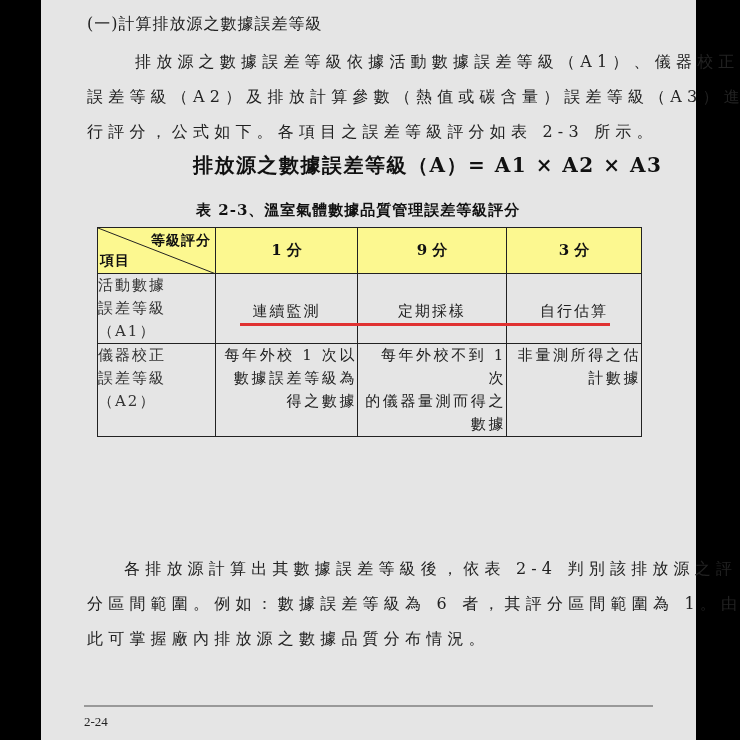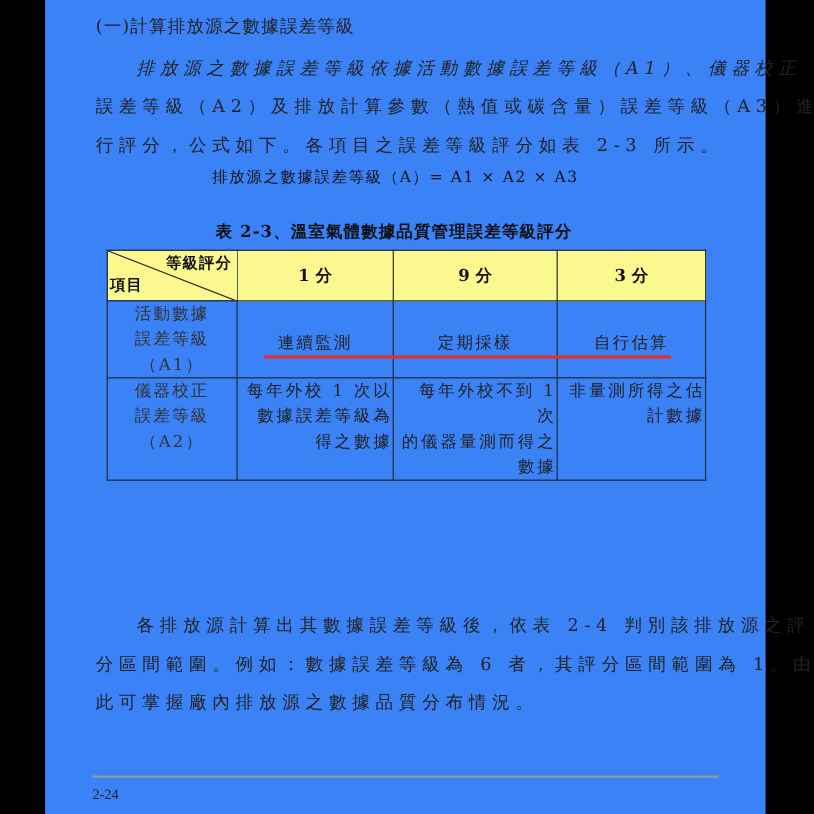--- a/index.html
+++ b/index.html
@@ -1,58 +1,58 @@
 <!DOCTYPE html>
 <html><head>
 <meta charset="utf-8">
 <style>
   html, body { margin: 0; padding: 0; }
   body {
     width: 740px; height: 740px; background: #000; position: relative; overflow: hidden;
     font-family: "DejaVu Serif", "Liberation Serif", serif; color: #222;
   }
   .page {
-    position: absolute; left: 41px; top: 0; width: 655px; height: 740px; background: #3b82f6;
+    position: absolute; left: 41px; top: 0; width: 655px; height: 740px; background: #e5e5e5;
   }
   .abs { position: absolute; white-space: nowrap; }
   .heading { font-size: 16px; letter-spacing: 1px; }
   .para { font-size: 16px; letter-spacing: 5.2px; }
-  .formula { font-size: 14px; font-weight: normal; letter-spacing: 1.5px; color: #111; }
+  .formula { font-size: 20px; font-weight: bold; letter-spacing: 1.5px; color: #111; }
   .caption { font-size: 15px; font-weight: bold; letter-spacing: 1px; color: #111; }
 
   table.grade {
     position: absolute; left: 56px; top: 227px; width: 544px;
     border-collapse: collapse; table-layout: fixed; font-size: 15px;
   }
   table.grade td, table.grade th {
     border: 1.5px solid #222; padding: 0; vertical-align: top; line-height: 23px;
   }
   table.grade th {
     background: #fcf890; height: 45px; font-weight: bold; font-size: 15px; color: #111;
     vertical-align: middle; text-align: center;
   }
   th.diag { position: relative; overflow: hidden; margin-left: 16px; }
   th.diag svg { position: absolute; left: 0; top: 0; }
   th.diag .tr { position: absolute; right: 4px; top: 1px; font-size: 14px; letter-spacing: 1px; }
   th.diag .bl { position: absolute; left: 2px; bottom: 1px; font-size: 14px; letter-spacing: 1px; }
-  td.rowhead { text-align: center; letter-spacing: 2px; color: #333; margin-left: 41px; }
+  td.rowhead { text-align: left; letter-spacing: 2px; color: #333; margin-left: 41px; }
   td.cell { letter-spacing: 2.6px; padding-left: 2px !important; color: #222; text-align: right; }
   td.cellmid { text-align: center; vertical-align: middle !important; letter-spacing: 2px; padding-top: 6px !important; }
   .redline { position: absolute; left: 240px; top: 323px; width: 370px; height: 3px; background: #e03131; }
   .footer-rule { position: absolute; left: 43px; top: 705px; width: 569px; height: 2px; background: #999; }
   .page-num { position: absolute; left: 43px; top: 714px; font-size: 13px; font-family: "Liberation Serif", serif; color: #222; }
 </style>
 </head>
 <body>
 
 <div class="page">
 
   <div class="abs heading" style="left:46px; top:14px;">(一)計算排放源之數據誤差等級</div>
 
-  <div class="abs para" style="left:83px; top:52px;font-style:italic;">排放源之數據誤差等級依據活動數據誤差等級（A1）、儀器校正</div>
+  <div class="abs para" style="left:94px; top:52px;">排放源之數據誤差等級依據活動數據誤差等級（A1）、儀器校正</div>
   <div class="abs para" style="left:46px; top:87px;">誤差等級（A2）及排放計算參數（熱值或碳含量）誤差等級（A3）進</div>
   <div class="abs para" style="left:46px; top:122px;">行評分，公式如下。各項目之誤差等級評分如表 2-3 所示。</div>
 
   <div class="abs formula" style="left:152px; top:152px;">排放源之數據誤差等級（A）= A1 × A2 × A3</div>
 
   <div class="abs caption" style="left:155px; top:201px;">表 2-3、溫室氣體數據品質管理誤差等級評分</div>
 
   <table class="grade">
     <colgroup>
       <col style="width:118px">

